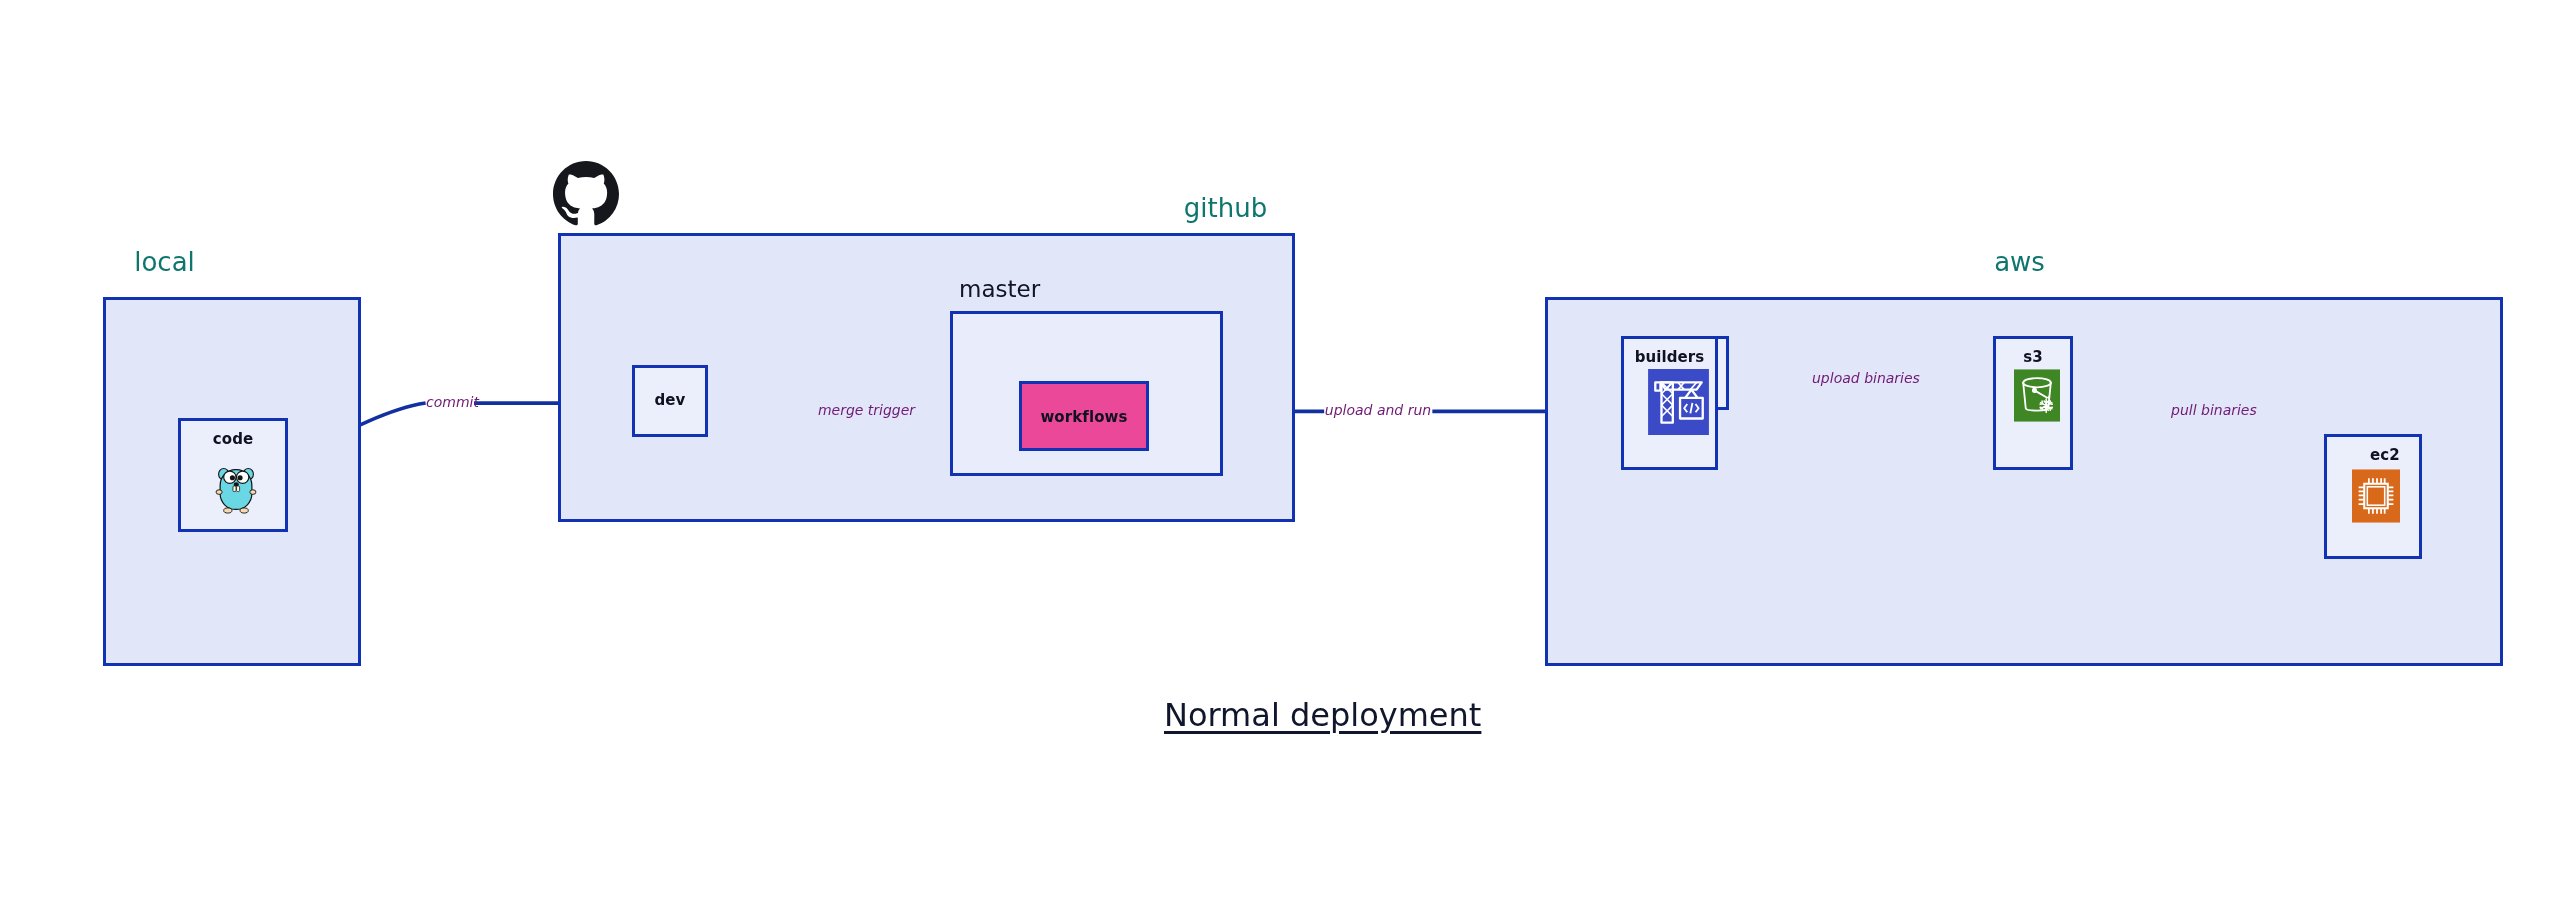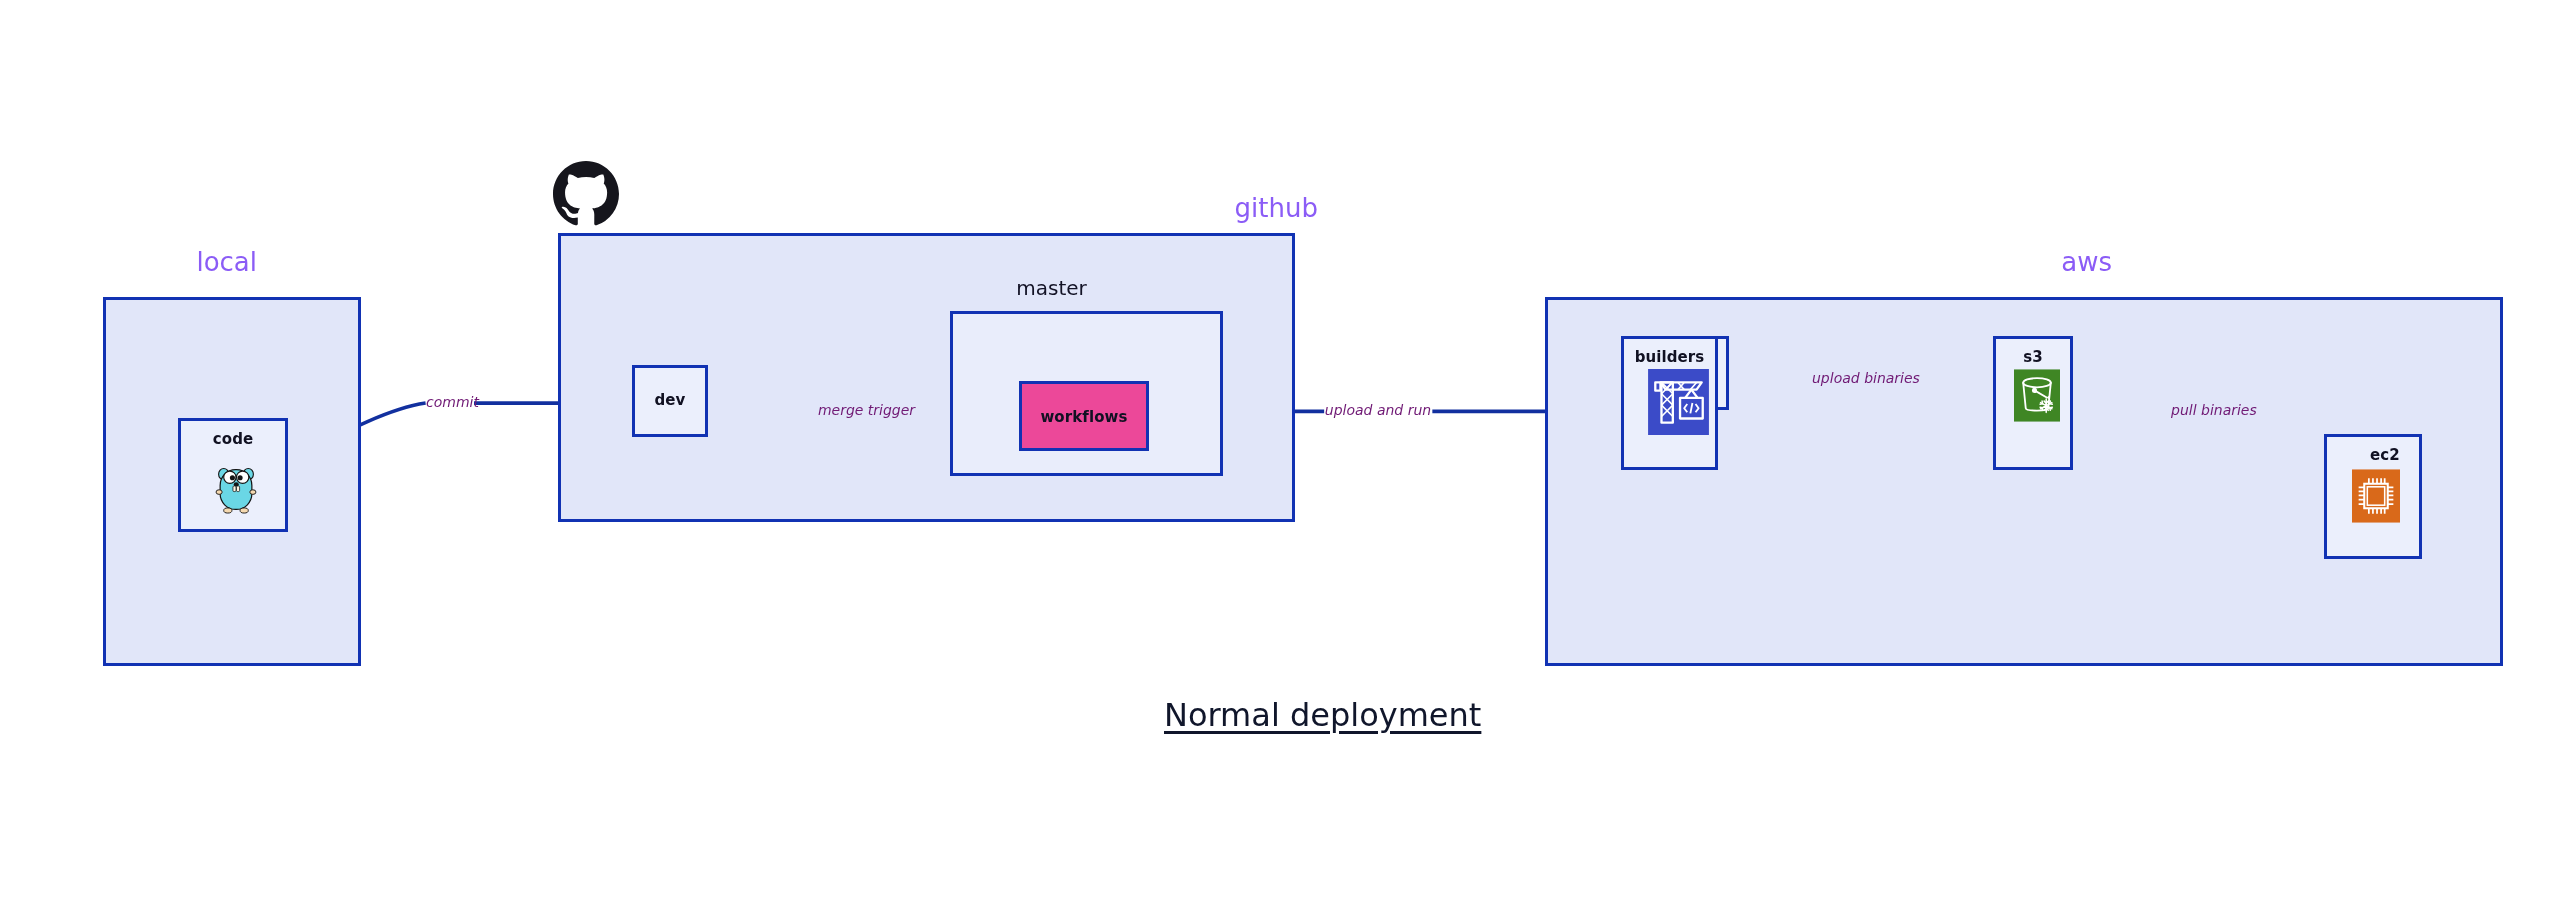--- a/index.html
+++ b/index.html
@@ -49,33 +49,33 @@
     font-weight: bold;
     color: #111122;
     font-size: 15px;
     letter-spacing: 0.1px;
     margin-top: 9.3px;
     text-align: center;
     white-space: nowrap;
   }
   .zone-title {
     position: absolute;
-    color: #8b5cf6;
+    color: #0f766e;
     font-size: 26px;
     font-weight: 400;
     white-space: nowrap;
-    text-align: right;
+    text-align: center;
   }
   .sub-title {
     position: absolute;
     color: #131326;
-    font-size: 20px;
+    font-size: 23px;
     font-weight: 400;
     white-space: nowrap;
-    text-align: center;
+    text-align: left;
   }
   .edge-label {
     position: absolute;
     color: #701a75;
     font-size: 14px;
     font-style: italic;
     white-space: nowrap;
     background: transparent;
     text-align: center;
   }

